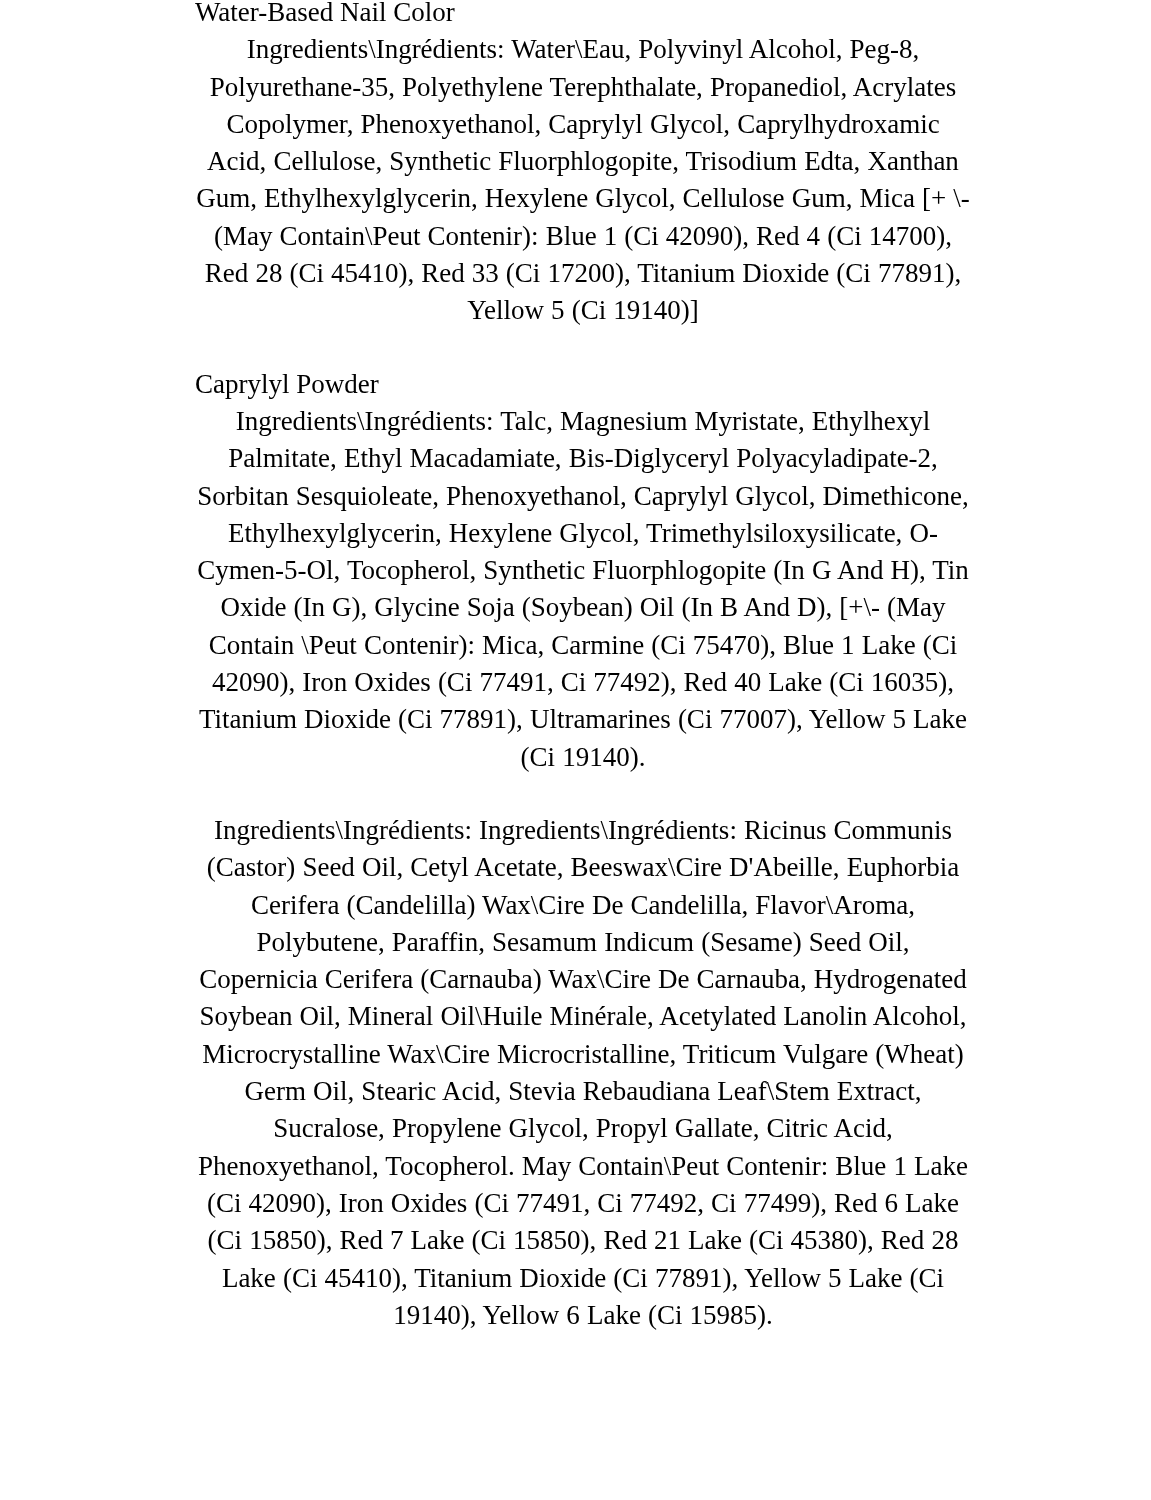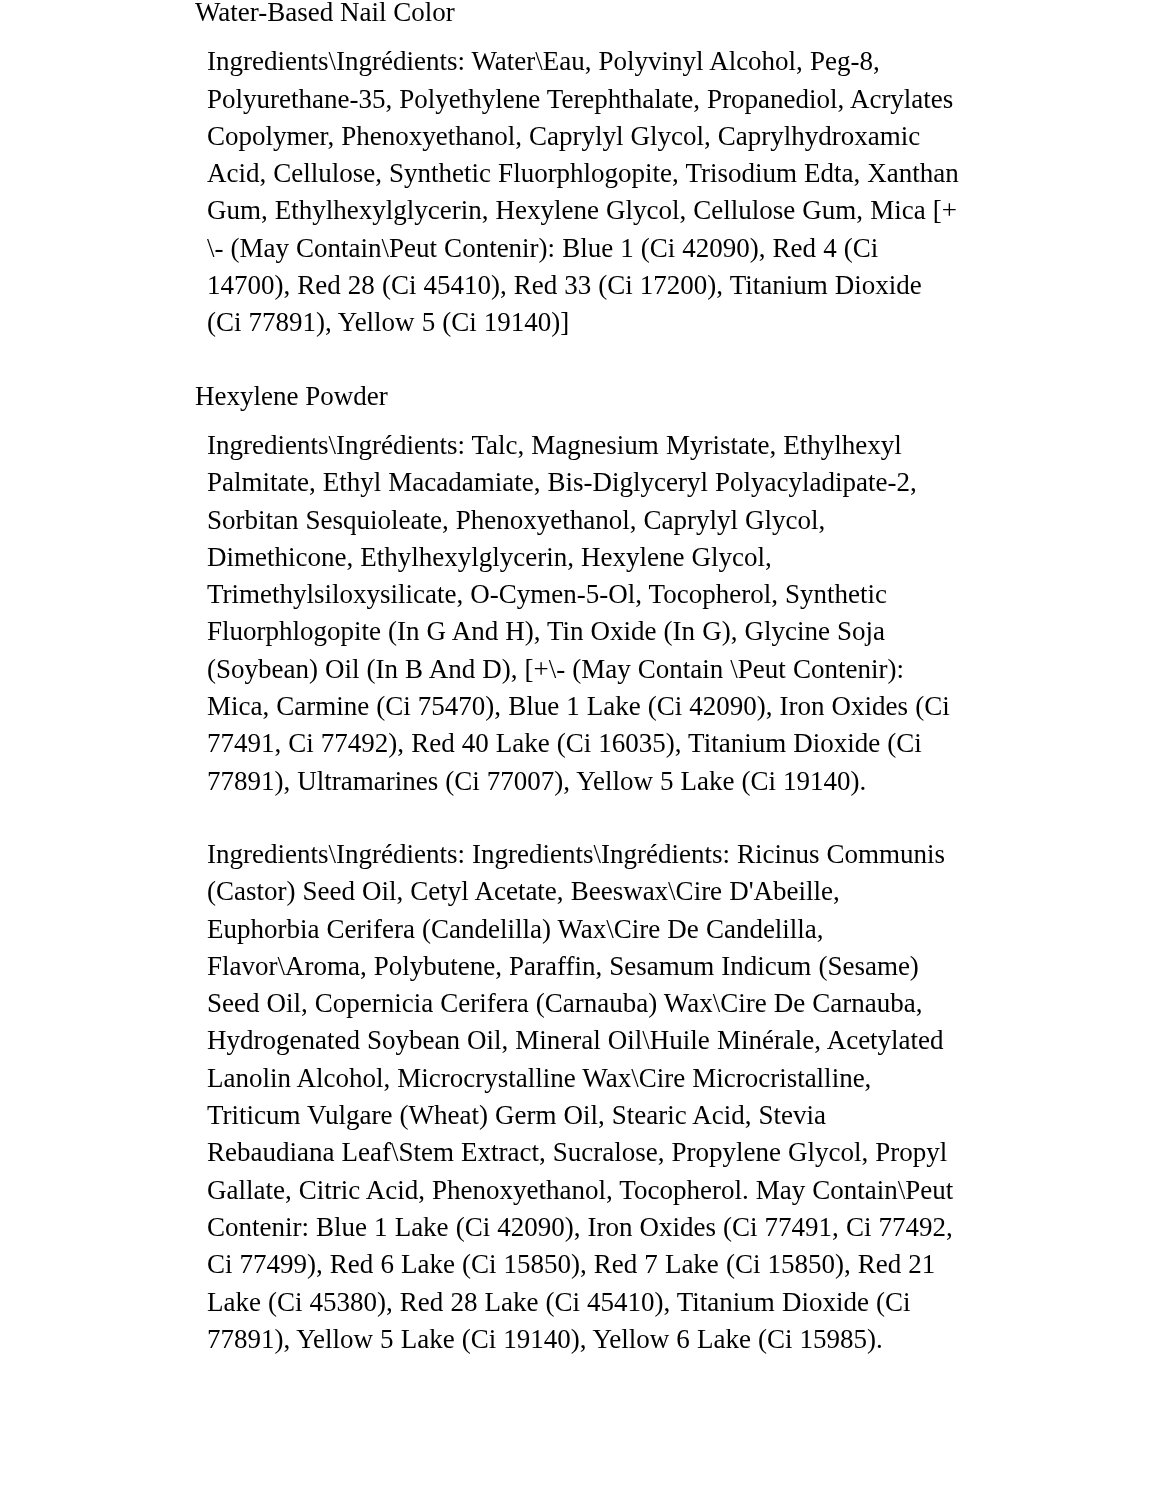--- a/index.html
+++ b/index.html
@@ -30,38 +30,38 @@
   .section-title {
     font-size: 27px;
     line-height: 37.3px;
     font-weight: normal;
     margin: 0;
     white-space: pre-wrap;
   }
   .section-body {
     font-size: 27px;
     line-height: 37.3px;
-    margin: 12px;
-    text-align: left;
+    margin: 0;
+    text-align: center;
     white-space: pre-wrap;
     word-spacing: 0.3px;
   }
 </style>
 </head>
 <body>
 
 <div class="page">
 
   <div class="section">
     <div class="section-title">Water-Based Nail Color</div>
     <div class="section-body">Ingredients\Ingrédients: Water\Eau, Polyvinyl Alcohol, Peg-8, Polyurethane-35, Polyethylene Terephthalate, Propanediol, Acrylates Copolymer, Phenoxyethanol, Caprylyl Glycol, Caprylhydroxamic Acid, Cellulose, Synthetic Fluorphlogopite, Trisodium Edta, Xanthan Gum, Ethylhexylglycerin, Hexylene Glycol, Cellulose Gum, Mica [+ \- (May Contain\Peut Contenir): Blue 1 (Ci 42090), Red 4 (Ci 14700), Red 28 (Ci 45410), Red 33 (Ci 17200), Titanium Dioxide (Ci 77891), Yellow 5 (Ci 19140)]</div>
   </div>
 
   <div class="section">
-    <div class="section-title">Hexylene Powder</div>
+    <div class="section-title">Caprylyl Powder</div>
     <div class="section-body">Ingredients\Ingrédients: Talc, Magnesium Myristate, Ethylhexyl Palmitate, Ethyl Macadamiate, Bis-Diglyceryl Polyacyladipate-2, Sorbitan Sesquioleate, Phenoxyethanol, Caprylyl Glycol, Dimethicone, Ethylhexylglycerin, Hexylene Glycol, Trimethylsiloxysilicate, O-Cymen-5-Ol, Tocopherol, Synthetic Fluorphlogopite (In G And H), Tin Oxide (In G), Glycine Soja (Soybean) Oil (In B And D), [+\- (May Contain \Peut Contenir): Mica, Carmine (Ci 75470), Blue 1 Lake (Ci 42090), Iron Oxides (Ci 77491, Ci 77492), Red 40 Lake (Ci 16035), Titanium Dioxide (Ci 77891), Ultramarines (Ci 77007), Yellow 5 Lake (Ci 19140).</div>
   </div>
 
   <div class="section">
     <div class="section-body">Ingredients\Ingrédients: Ingredients\Ingrédients: Ricinus Communis (Castor) Seed Oil, Cetyl Acetate, Beeswax\Cire D'Abeille, Euphorbia Cerifera (Candelilla) Wax\Cire De Candelilla, Flavor\Aroma, Polybutene, Paraffin, Sesamum Indicum (Sesame) Seed Oil, Copernicia Cerifera (Carnauba) Wax\Cire De Carnauba, Hydrogenated Soybean Oil, Mineral Oil\Huile Minérale, Acetylated Lanolin Alcohol, Microcrystalline Wax\Cire Microcristalline, Triticum Vulgare (Wheat) Germ Oil, Stearic Acid, Stevia Rebaudiana Leaf\Stem Extract, Sucralose, Propylene Glycol, Propyl Gallate, Citric Acid, Phenoxyethanol, Tocopherol. May Contain\Peut Contenir: Blue 1 Lake (Ci 42090), Iron Oxides (Ci 77491, Ci 77492, Ci 77499), Red 6 Lake (Ci 15850), Red 7 Lake (Ci 15850), Red 21 Lake (Ci 45380), Red 28 Lake (Ci 45410), Titanium Dioxide (Ci 77891), Yellow 5 Lake (Ci 19140), Yellow 6 Lake (Ci 15985).</div>
   </div>
 
 </div>
 
 </body></html>

